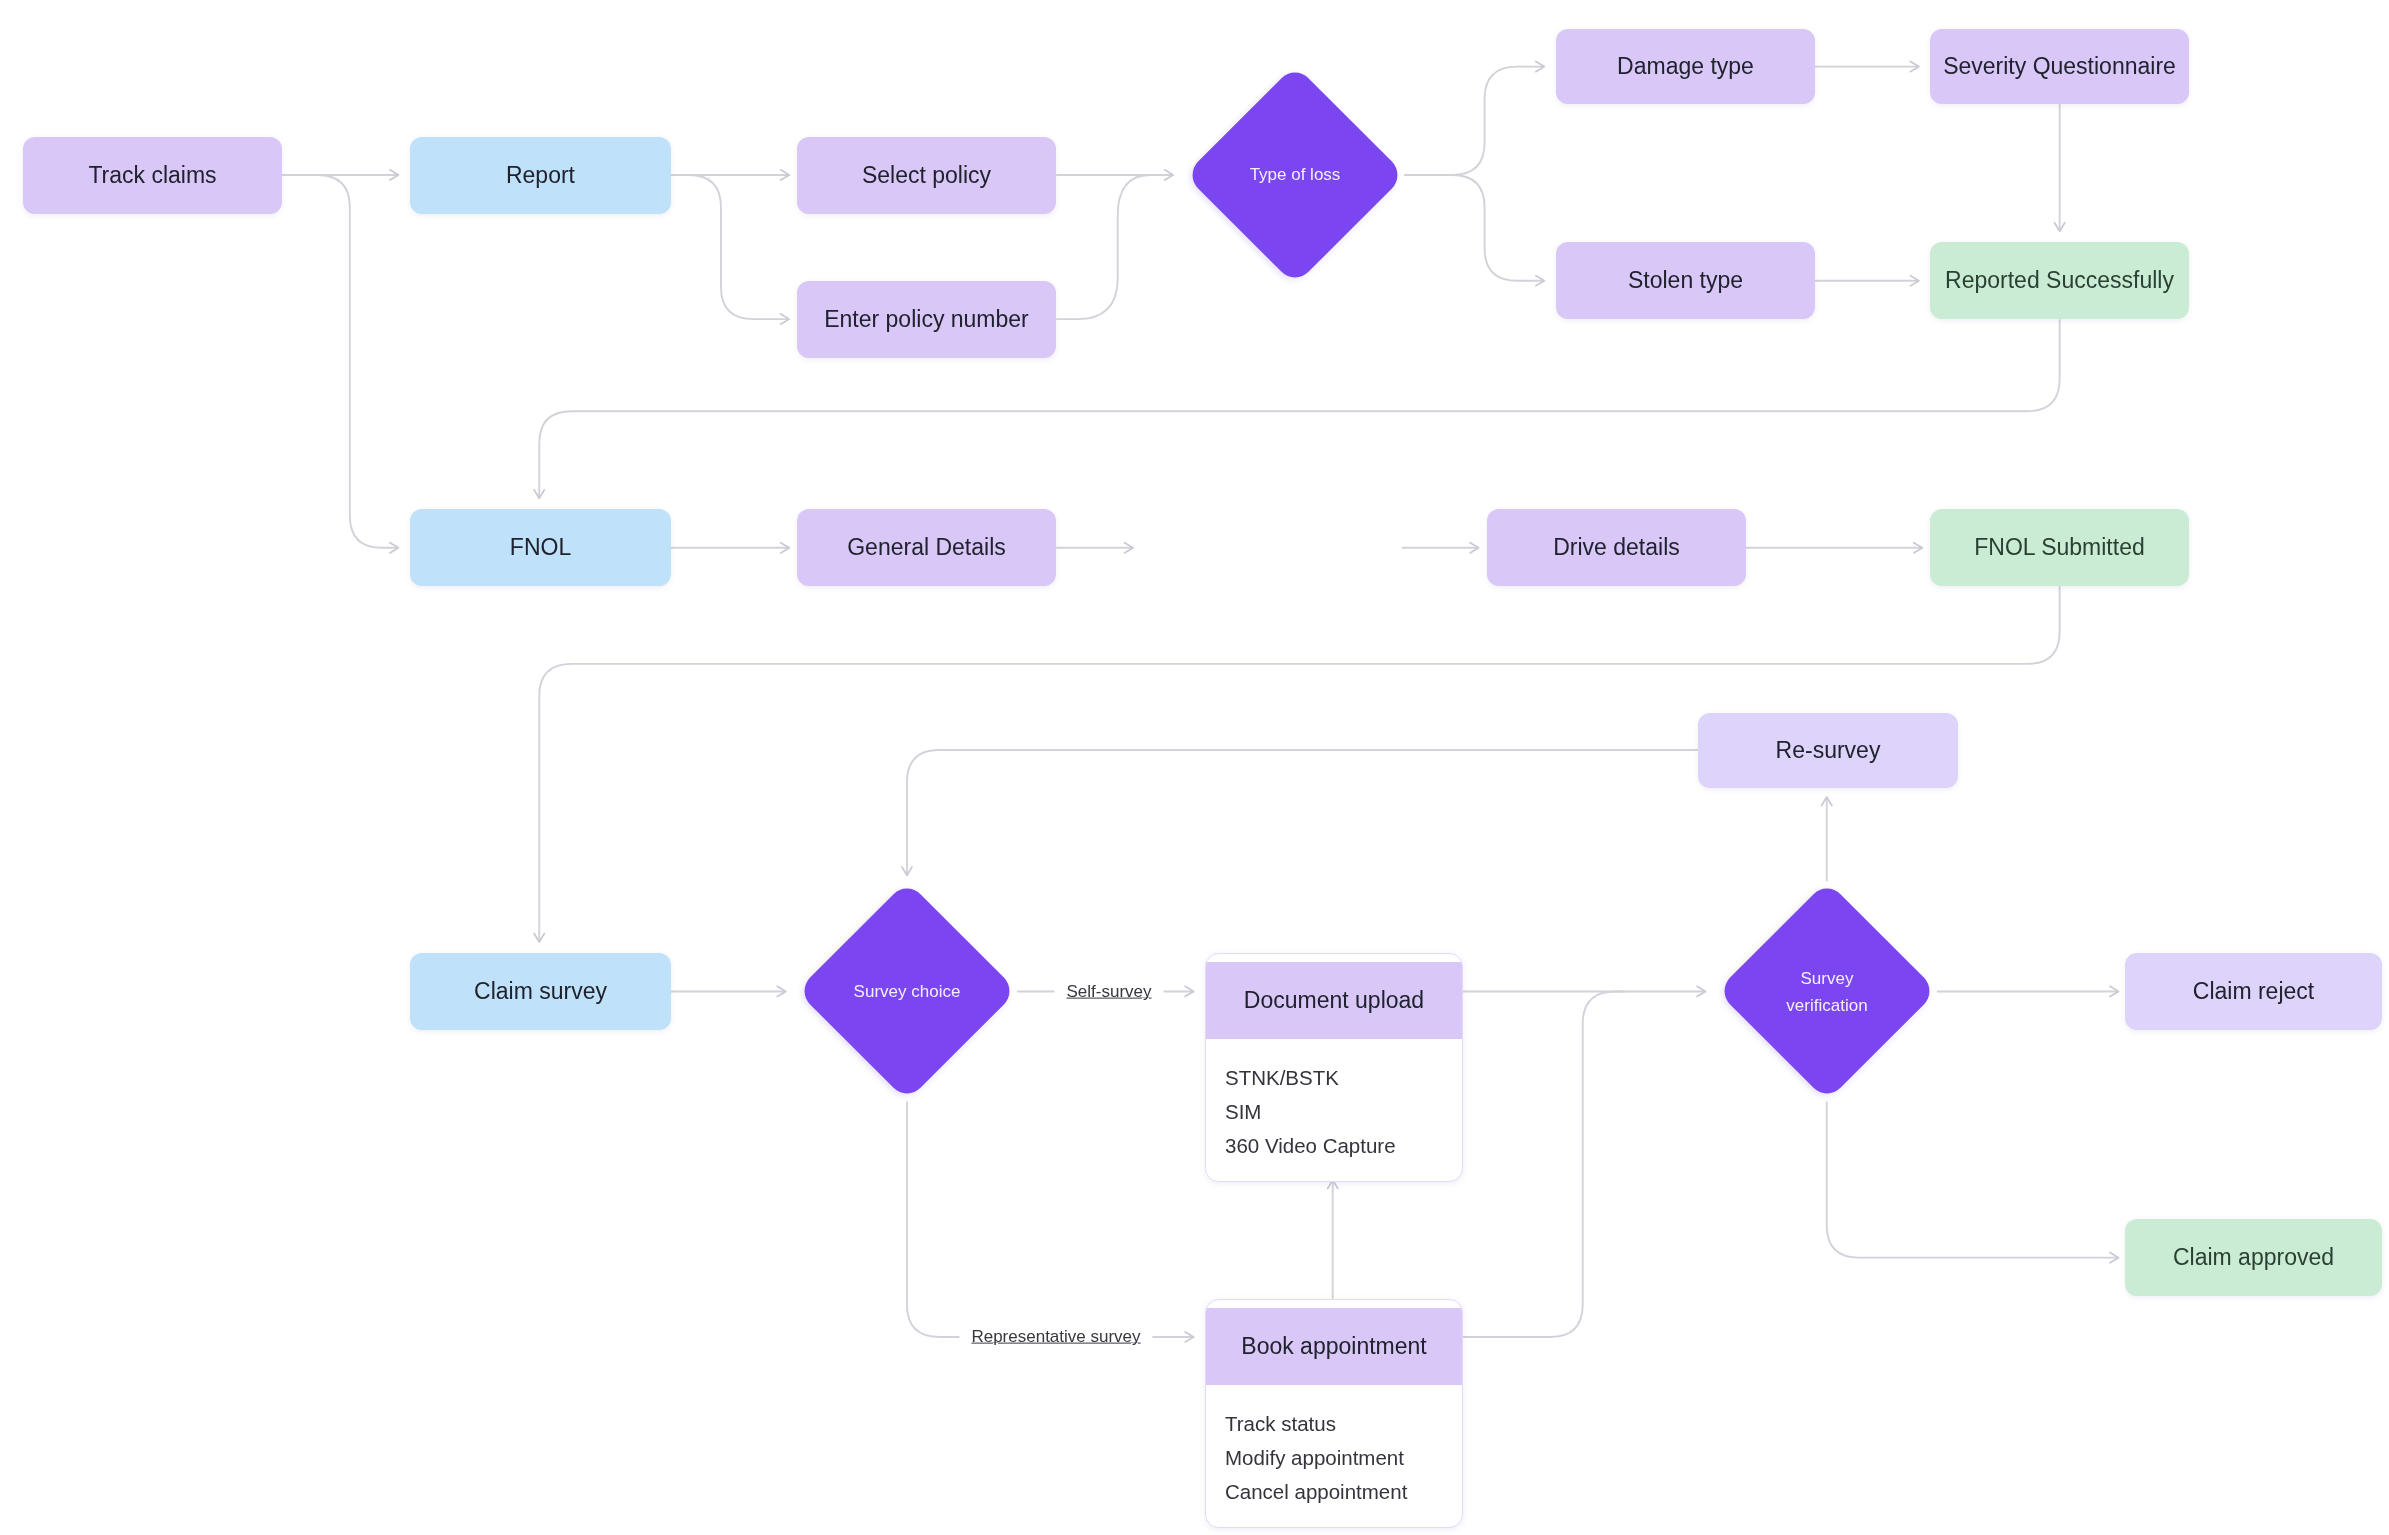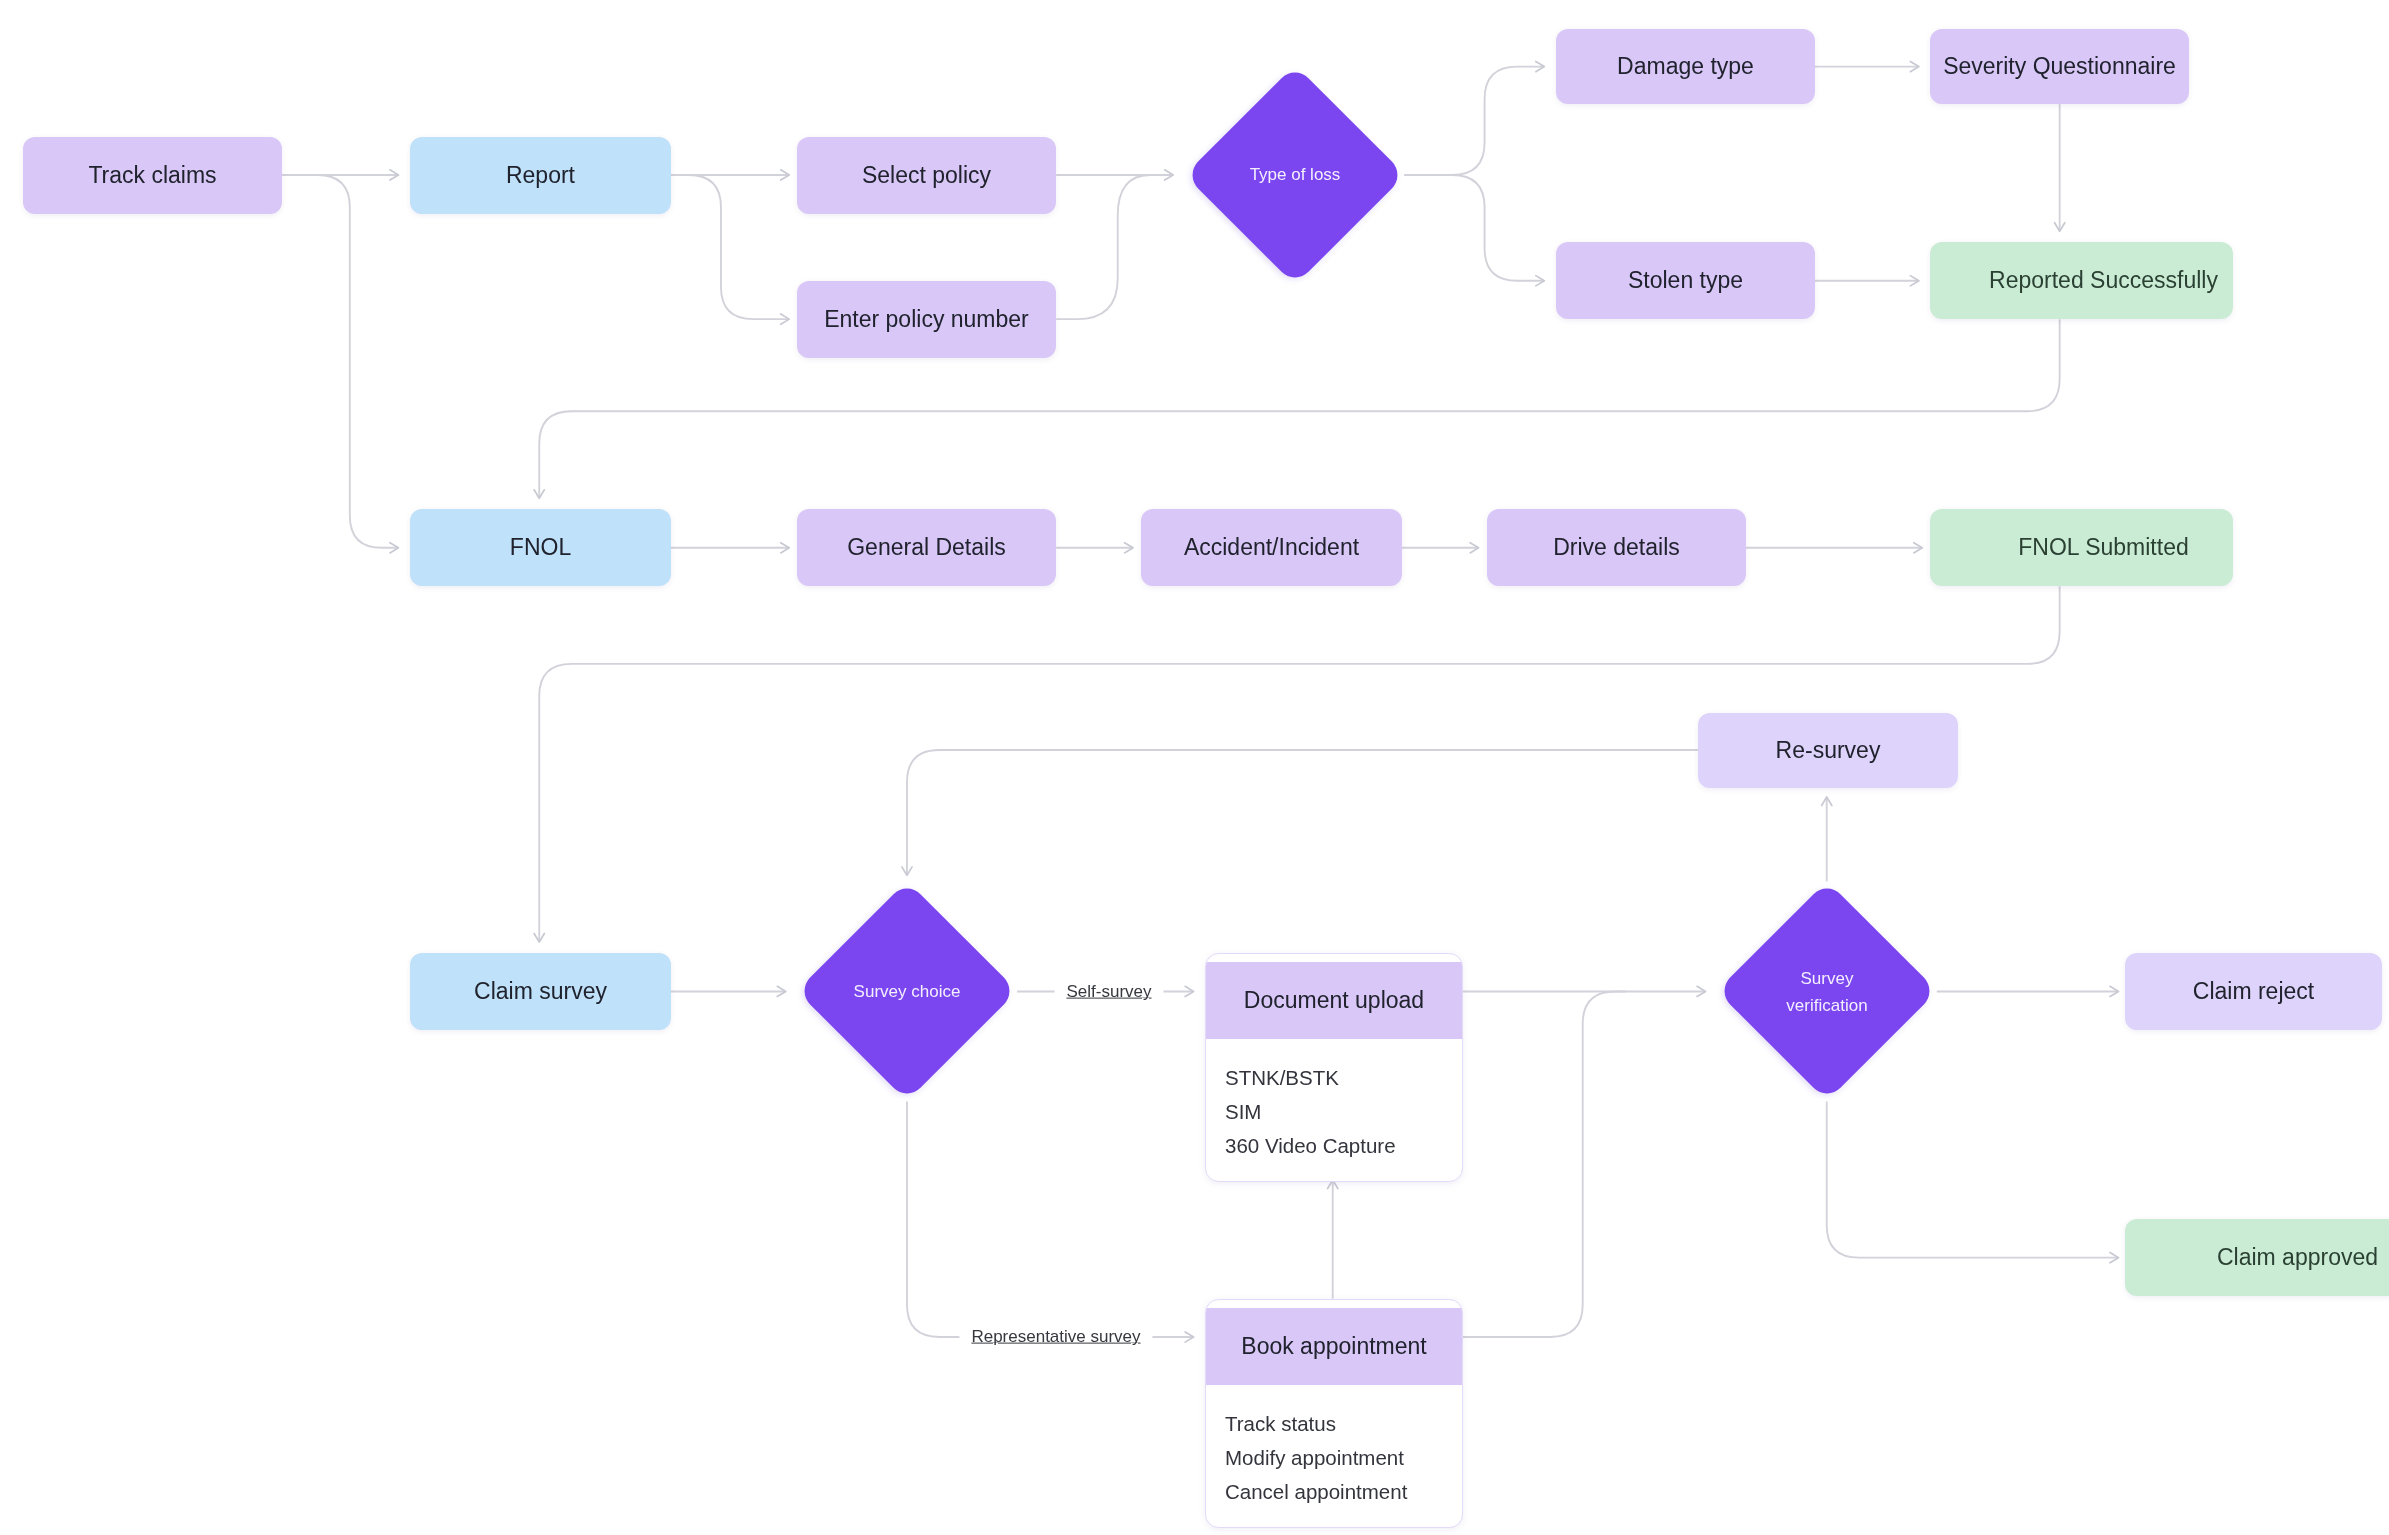--- a/index.html
+++ b/index.html
@@ -13,21 +13,21 @@
   #edges{position:absolute;left:0;top:0;}
   .edge{fill:none;stroke:var(--line);stroke-width:2.2px;}
   .node{
     position:absolute;display:flex;align-items:center;justify-content:center;text-align:center;
     border-radius:12px;font-size:23px;font-weight:500;color:var(--ink);
     box-shadow:0 1.7px 5.1px rgba(110,90,160,.10);
   }
   .fill-lavender{background:var(--lavender);}
   .fill-lavender-light{background:var(--lavender-light);}
   .fill-blue{background:var(--blue);}
-  .fill-green{background:var(--green);color:var(--ink-green);padding-left:44px;}
+  .fill-green{background:var(--green);color:var(--ink-green);}
   .diamond{
     position:absolute;width:156px;height:156px;background:var(--purple);
     border-radius:19px;transform:rotate(45deg);
     box-shadow:0 2.6px 6.8px rgba(100,70,200,.18);
   }
   .diamond-label{
     position:absolute;transform:translate(-50%,-50%);display:flex;align-items:center;justify-content:center;
     text-align:center;color:#f4effe;font-size:17px;line-height:1.6;font-weight:400;pointer-events:none;
   }
   .card{
@@ -113,23 +113,20 @@
   <div class="node fill-green" style="left:1930px;top:242px;width:259px;height:77px">
     <span>Reported Successfully</span>
   </div>
 
   <div class="node fill-blue" style="left:410px;top:509px;width:261px;height:77px">
     <span>FNOL</span>
   </div>
   <div class="node fill-lavender" style="left:797px;top:509px;width:259px;height:77px">
     <span>General Details</span>
   </div>
-  <div class="node fill-lavender" style="left:1141px;top:509px;width:261px;height:77px">
-    <span>Accident/Incident</span>
-  </div>
   <div class="node fill-lavender" style="left:1487px;top:509px;width:259px;height:77px">
     <span>Drive details</span>
   </div>
   <div class="node fill-green" style="left:1930px;top:509px;width:259px;height:77px">
     <span>FNOL Submitted</span>
   </div>
 
   <div class="node fill-lavender-light" style="left:1698px;top:713px;width:260px;height:75px">
     <span>Re-survey</span>
   </div>

